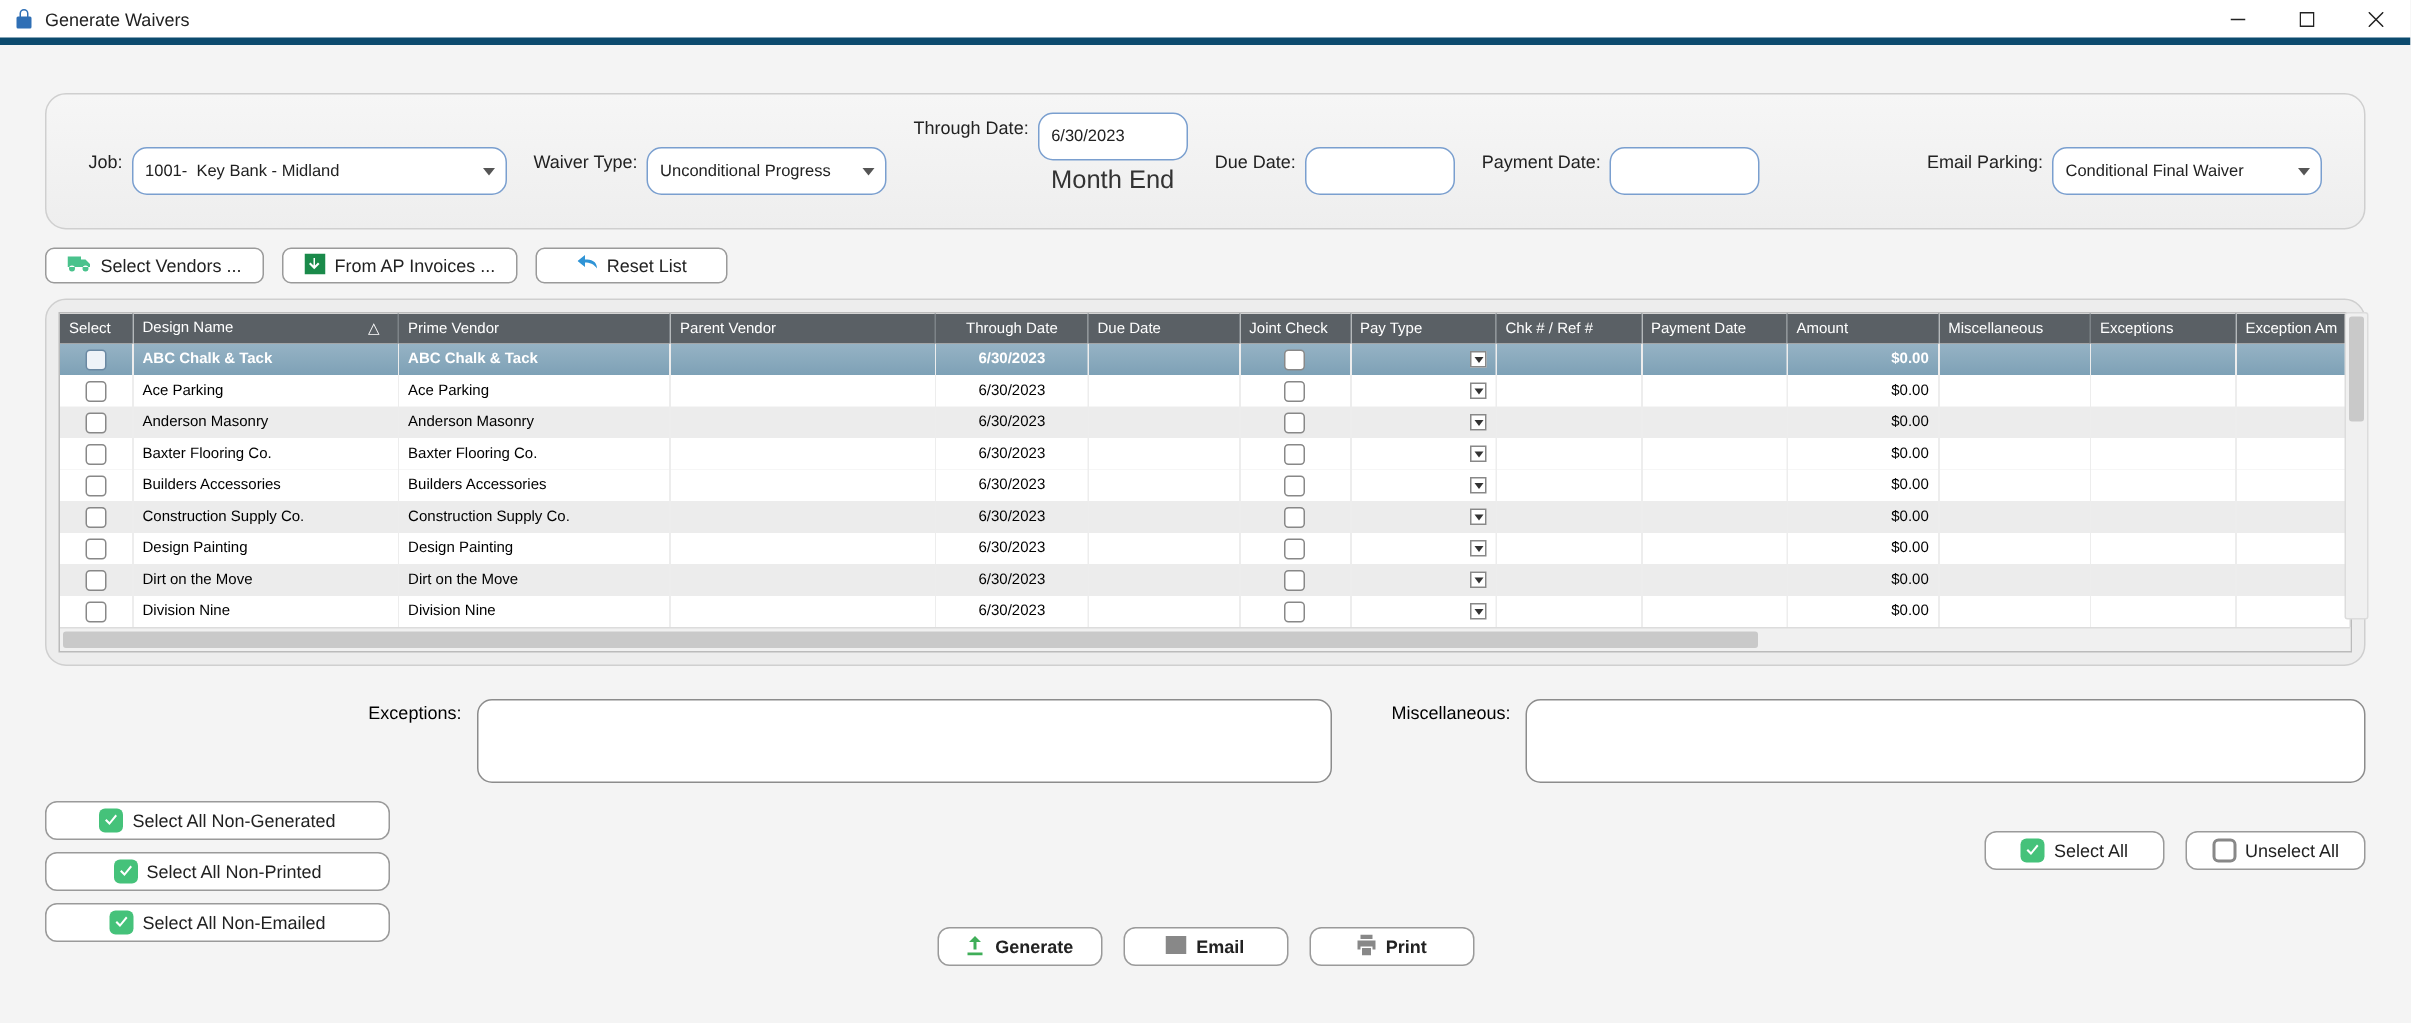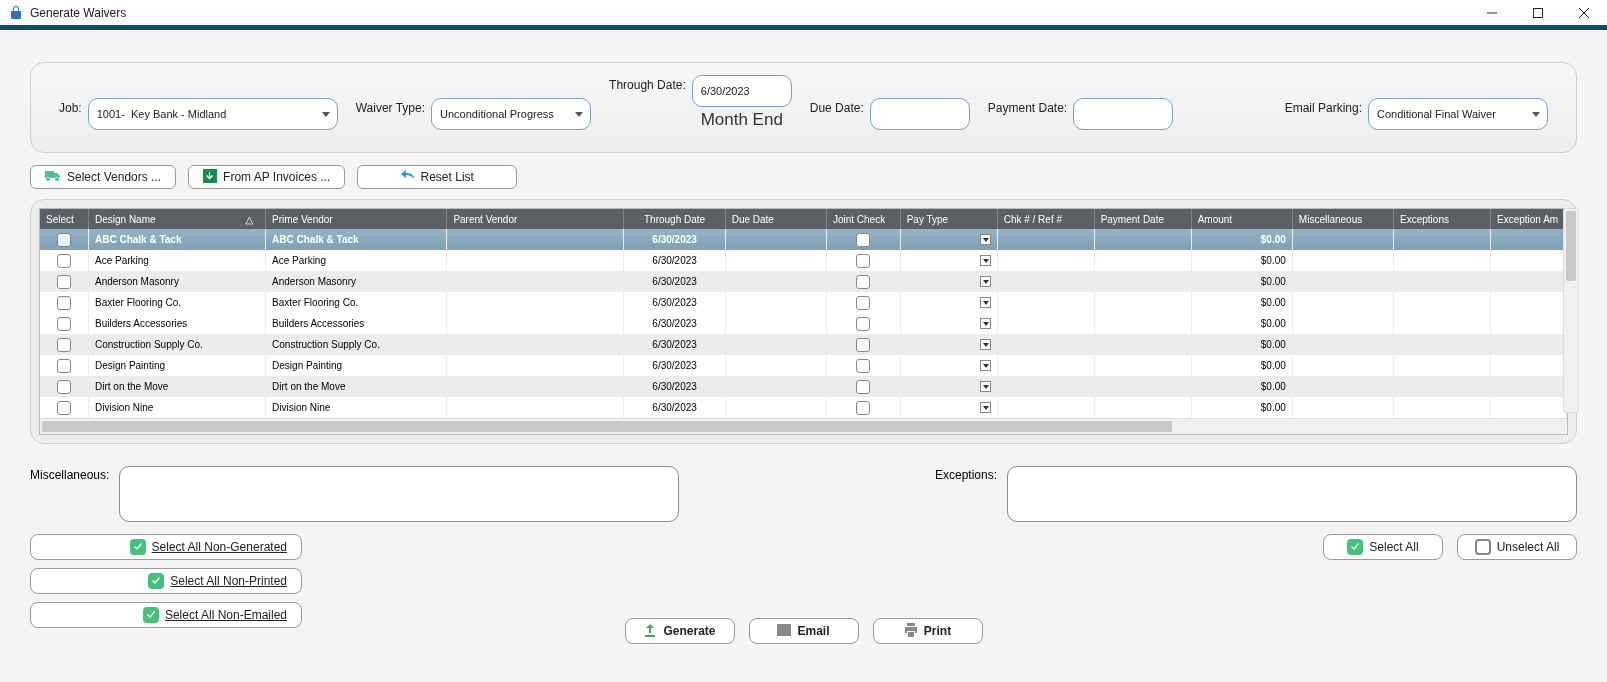--- a/index.html
+++ b/index.html
@@ -105,27 +105,27 @@
 
 
 .bottom-texts { margin: 22px 30px 0 30px; display:flex; gap: 40px; font-size:12px; align-items:flex-start; }
 .bt-group { display:flex; gap:10px; }
 .bt-label { padding-top: 2px; }
 .bt-area { width: 560px; height: 56px; border:1px solid #8c8c8c; border-radius:10px; background:#fff; resize:none; padding:4px 8px; font-size:12px; }
 
 
 .footer { margin: 12px 30px 10px 30px; position: relative; height: 110px; }
 .left-btns { position:absolute; left:0; top:0; display:flex; flex-direction:column; gap:8px; }
-.wide-pill { width: 272px; justify-content:flex-end;text-decoration:underline; }
+.wide-pill { width: 230px; justify-content:center; }
 .check-icon { width:16px; height:16px; border-radius:4px; background:#45c27a; display:inline-flex; align-items:center; justify-content:center; }
 .check-icon.off { background:#fff; border:2px solid #888; }
 .check-icon svg { display:block; }
 .center-btns { position:absolute; left:50%; transform:translateX(-50%); bottom:0; display:flex; gap:14px; }
 .center-btns .pill-btn { width:110px; justify-content:center;font-weight:bold; }
-.right-btns { position:absolute; right:0; top:0; display:flex; gap:14px; }
+.right-btns { position:absolute; right:0; top:20px; display:flex; gap:14px; }
 .right-btns .pill-btn { width:120px; justify-content:center; }
 
 </style>
 </head>
 <body>
 
 <div class="titlebar">
   <span class="icon">
     <svg width="16" height="16" viewBox="0 0 16 16">
         <path fill="#2f6fb5" d="M8 1a3 3 0 0 0-3 3v2H4a1 1 0 0 0-1 1v6a1 1 0 0 0 1 1h8a1 1 0 0 0 1-1V7a1 1 0 0 0-1-1h-1V4a3 3 0 0 0-3-3zm-2 5V4a2 2 0 1 1 4 0v2H6z"></path>
@@ -197,21 +197,21 @@
   </button>
   <button class="pill-btn small">
     <span>
       <svg width="14" height="14" viewBox="0 0 14 14">
           <rect width="14" height="14" fill="#1a8a4a"></rect>
           <path fill="#fff" d="M7 3v5l2-2 1 1-3.5 3.5L3 7l1-1 2 2V3z"></path>
         </svg>
     </span>
     <span>From AP Invoices ...</span>
   </button>
-  <button class="pill-btn small" style="width:160px;justify-content:center">
+  <button class="pill-btn small" style="width:128px;justify-content:center">
     <span>
       <svg width="14" height="12" viewBox="0 0 14 12">
           <path fill="#2f94d6" d="M5 3V0L0 4l5 4V5c3 0 6 1 8 4 0-5-4-6-8-6z"></path>
         </svg>
     </span>
     <span>Reset List</span>
   </button>
 </div>
 
 <div class="grid-panel">
@@ -401,27 +401,27 @@
     <div class="grid-hscroll">
         <div class="thumb"></div>
       </div>
   </div>
   <div class="grid-vscroll">
       <div class="thumb"></div>
     </div>
 </div>
 
 <div class="bottom-texts">
+  <div class="bt-group" style="margin-left:auto">
+    <span class="bt-label">Exceptions:</span>
+    <textarea class="bt-area" style="width: 570px;"></textarea>
+  </div>
   <div class="bt-group">
     <span class="bt-label">Miscellaneous:</span>
     <textarea class="bt-area" style=""></textarea>
-  </div>
-  <div class="bt-group" style="margin-left:auto">
-    <span class="bt-label">Exceptions:</span>
-    <textarea class="bt-area" style="width: 570px;"></textarea>
   </div>
 </div>
 
 <div class="footer">
   <div class="left-btns">
     <button class="pill-btn wide-pill">
       <span class="check-icon">
           <svg width="10" height="10" viewBox="0 0 10 10">
             <path fill="#fff" d="M1 5l3 3 5-6-1-1-4 5-2-2z"></path>
           </svg>

